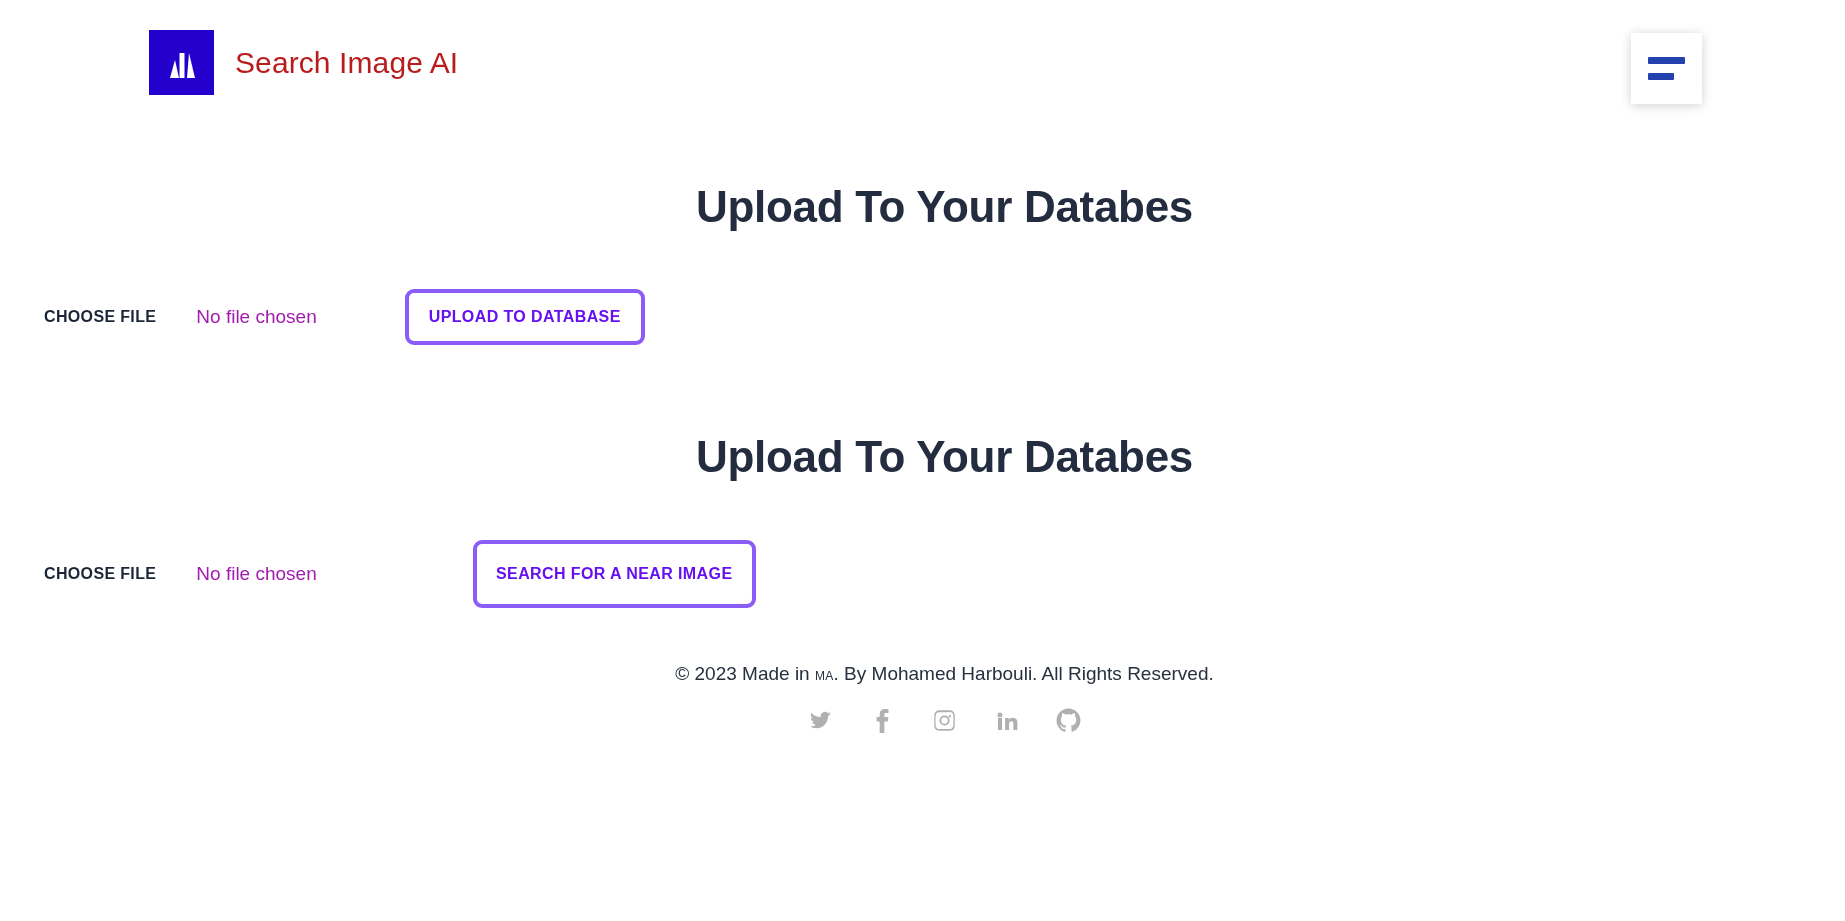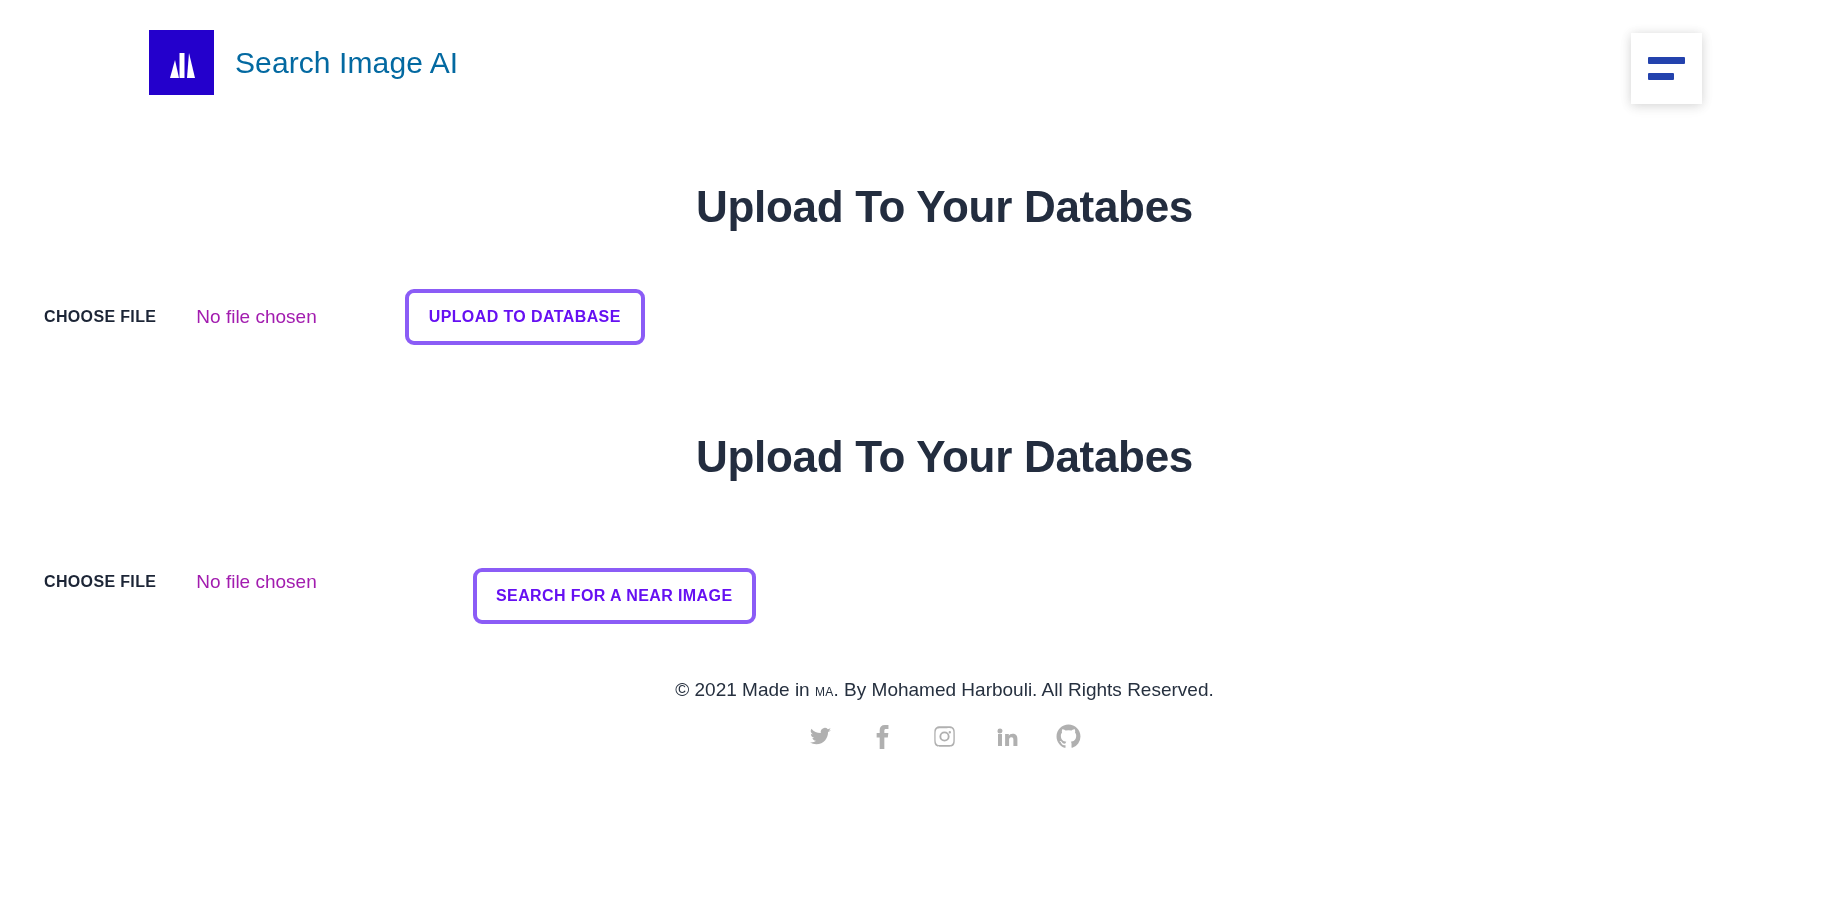--- a/index.html
+++ b/index.html
@@ -45,21 +45,21 @@
     align-items: center;
     justify-content: center;
     flex: 0 0 auto;
   }
 
   .logo-mark svg { display: block; }
 
   .brand-title {
     font-size: 30px;
     font-weight: 400;
-    color: #0369a1;
+    color: #b91c1c;
     letter-spacing: 0.1px;
     white-space: nowrap;
     line-height: 1;
   }
 
   .menu-button {
     position: absolute;
     left: 1631px;
     top: 33px;
     width: 71px;
@@ -145,21 +145,21 @@
 
   
   .row-one .file-label  { margin-left: 0px; }
   .row-one .gap-a { width: 40px; }
   .row-one .gap-b { width: 88px; }
   .row-one .action-button { width: 240px; height: 56px; }
 
   
   .row-two .gap-a { width: 40px; }
   .row-two .gap-b { width: 156px; }
-  .row-two .action-button { width: 283px; height: 56px; margin-top: 28px; }
+  .row-two .action-button { width: 283px; height: 68px; }
 
   
   .footer {
     margin-top: 56px;
     text-align: center;
   }
 
   .copyright {
     font-size: 19px;
     color: #26303f;
@@ -233,21 +233,21 @@
       <span class="file-label">CHOOSE FILE</span>
       <span class="gap-a"></span>
       <span class="file-status">No file chosen</span>
       <span class="gap-b"></span>
       <button class="action-button">SEARCH FOR A NEAR IMAGE</button>
     </div>
 
     <div class="footer">
 
       <div class="copyright">
-        <span>© 2021 Made in </span><span class="smallcaps">MA</span><span>. By Mohamed Harbouli. All Rights Reserved.</span>
+        <span>© 2023 Made in </span><span class="smallcaps">MA</span><span>. By Mohamed Harbouli. All Rights Reserved.</span>
       </div>
 
       <div class="social-row">
 
         <a class="social-link">
           <svg width="26" height="22" viewBox="0 0 24 24" aria-hidden="true">
             <path d="M23 4.3a9 9 0 0 1-2.6.7 4.5 4.5 0 0 0 2-2.5 9 9 0 0 1-2.9 1.1 4.5 4.5 0 0 0-7.7 4.1A12.8 12.8 0 0 1 1.6 3a4.5 4.5 0 0 0 1.4 6 4.4 4.4 0 0 1-2-.6v.1a4.5 4.5 0 0 0 3.6 4.4 4.5 4.5 0 0 1-2 .1 4.5 4.5 0 0 0 4.2 3.1A9 9 0 0 1 0 18a12.7 12.7 0 0 0 6.9 2c8.3 0 12.8-6.9 12.8-12.8v-.6A9.2 9.2 0 0 0 23 4.3z"></path>
           </svg>
         </a>
 

